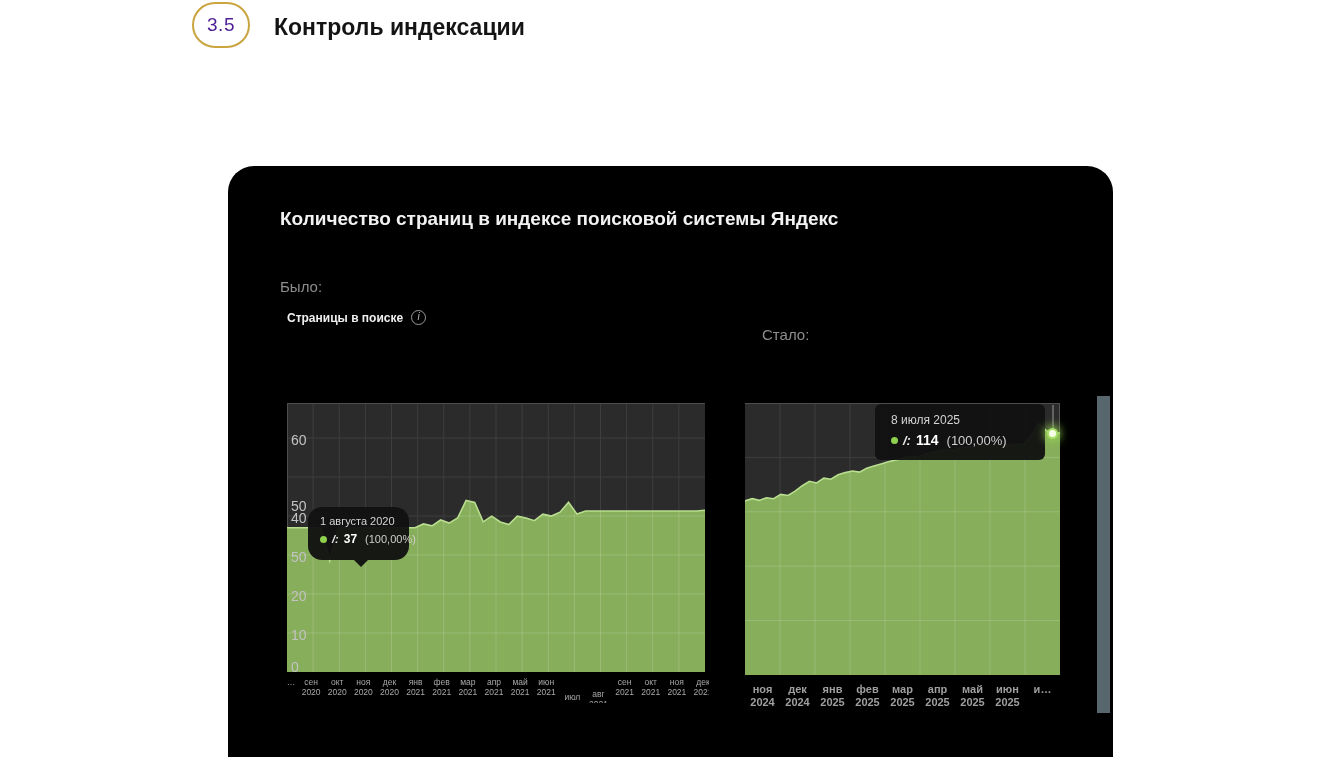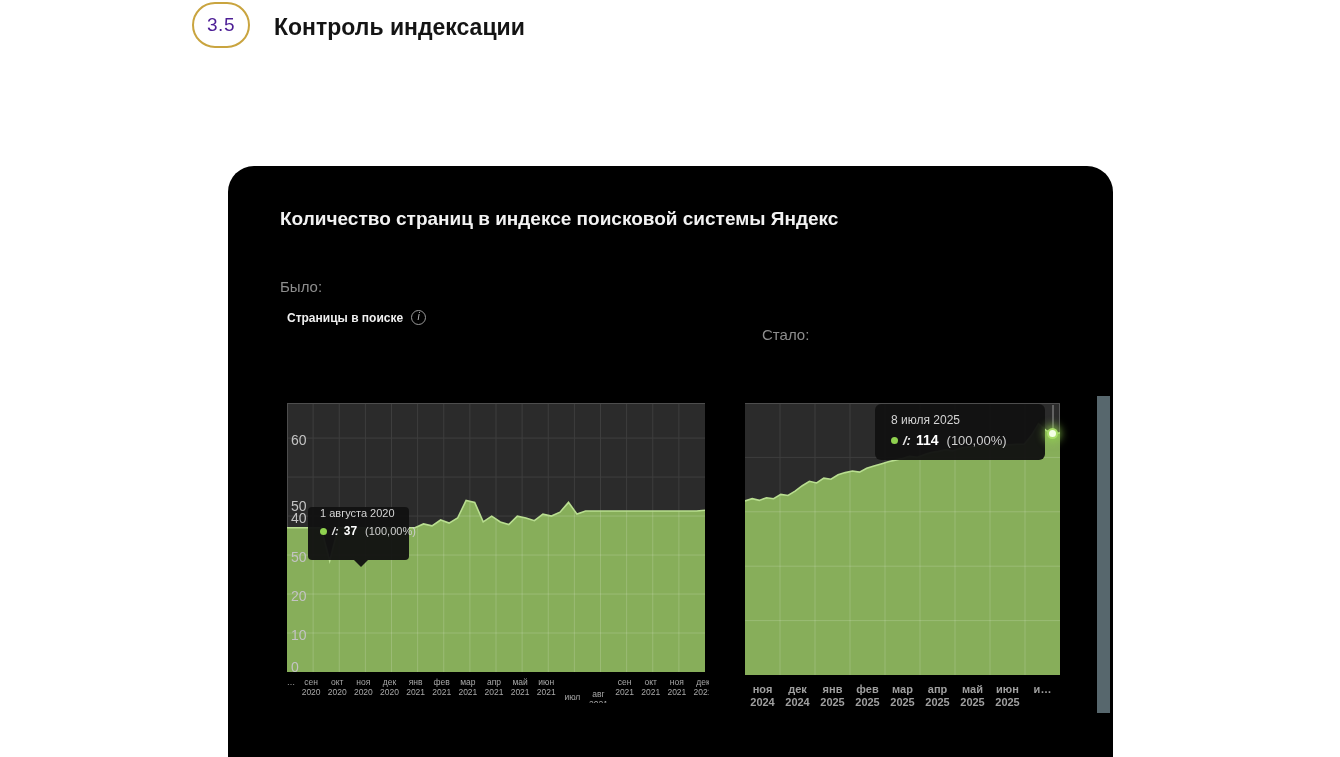--- a/index.html
+++ b/index.html
@@ -41,22 +41,22 @@
   .ylab { position:absolute; left:4px; font-size:14px; color:#c3c3c3; z-index:3; }
 
   .xlabels { position:absolute; overflow:hidden; }
   #xlabL { left:57px; top:511px; width:424px; height:26px; }
   #xlabR { left:517px; top:517px; width:315px; height:30px; }
   .xl { position:absolute; transform:translateX(-50%); text-align:center; color:#a8a8a8; }
   #xlabL .xl { font-size:8.5px; line-height:10px; }
   #xlabR .xl { font-size:11px; line-height:13px; font-weight:bold; color:#9f9f9f; }
 
   
-  .tooltip { position:absolute; background:rgba(18,18,18,.96); border-radius:4px; z-index:5;
-             padding:0 12px; color:#cfcfcf; }
+  .tooltip { position:absolute; background:rgba(18,18,18,.96); border-radius:14px; z-index:5;
+             padding:8px 12px; color:#cfcfcf; }
   .tt-left  { left:21px; top:104px; width:101px; height:53px; }
   .tt-right { left:130px; top:1px;  width:170px; height:56px; padding:9px 16px; border-radius:6px; }
   .tt-date { font-size:11px; color:#d4d4d4; }
   .tt-right .tt-date { font-size:12px; }
   .tt-line { display:flex; align-items:center; gap:5px; margin-top:5px; }
   .dot { width:7px; height:7px; border-radius:50%; background:#8fd14f; flex:0 0 auto; }
   .tt-series { font-style:italic; font-size:11px; color:#e8e8e8; font-weight:bold; }
   .tt-val { font-size:12px; font-weight:bold; color:#ffffff; }
   .tt-pct { font-size:11px; color:#cfcfcf; margin-left:3px; }
   .tt-right .tt-series { font-size:13px; } .tt-right .tt-val { font-size:14px; } .tt-right .tt-pct { font-size:13px; }

